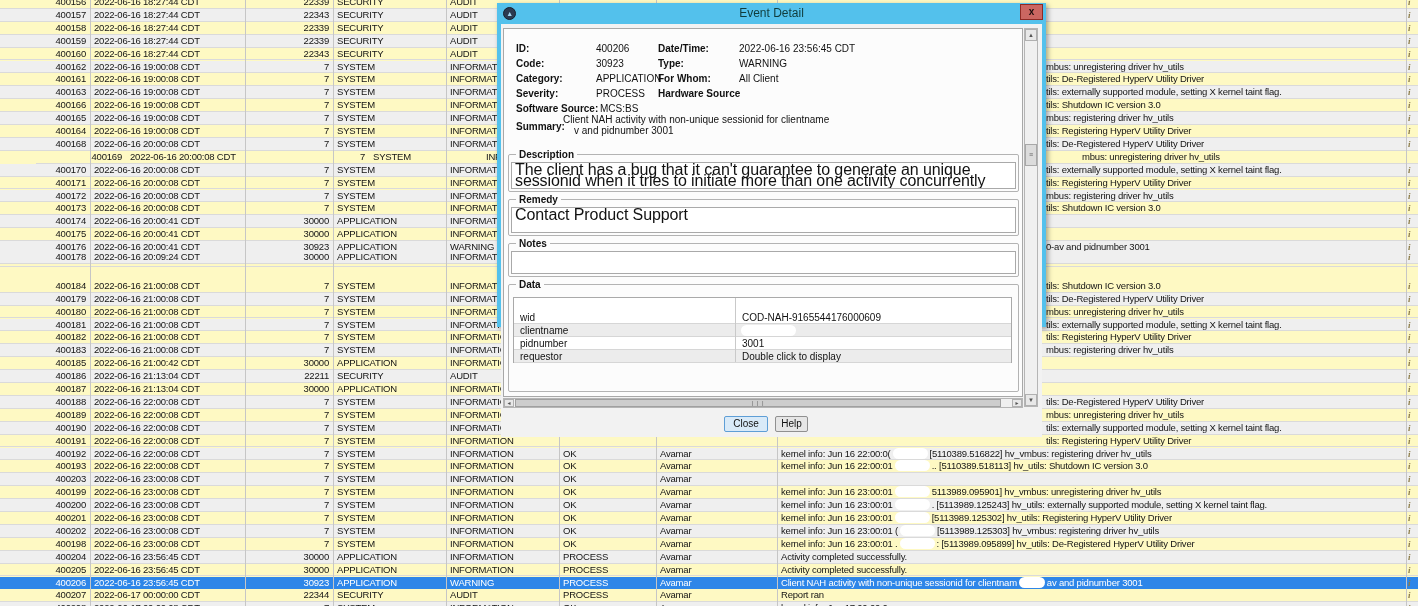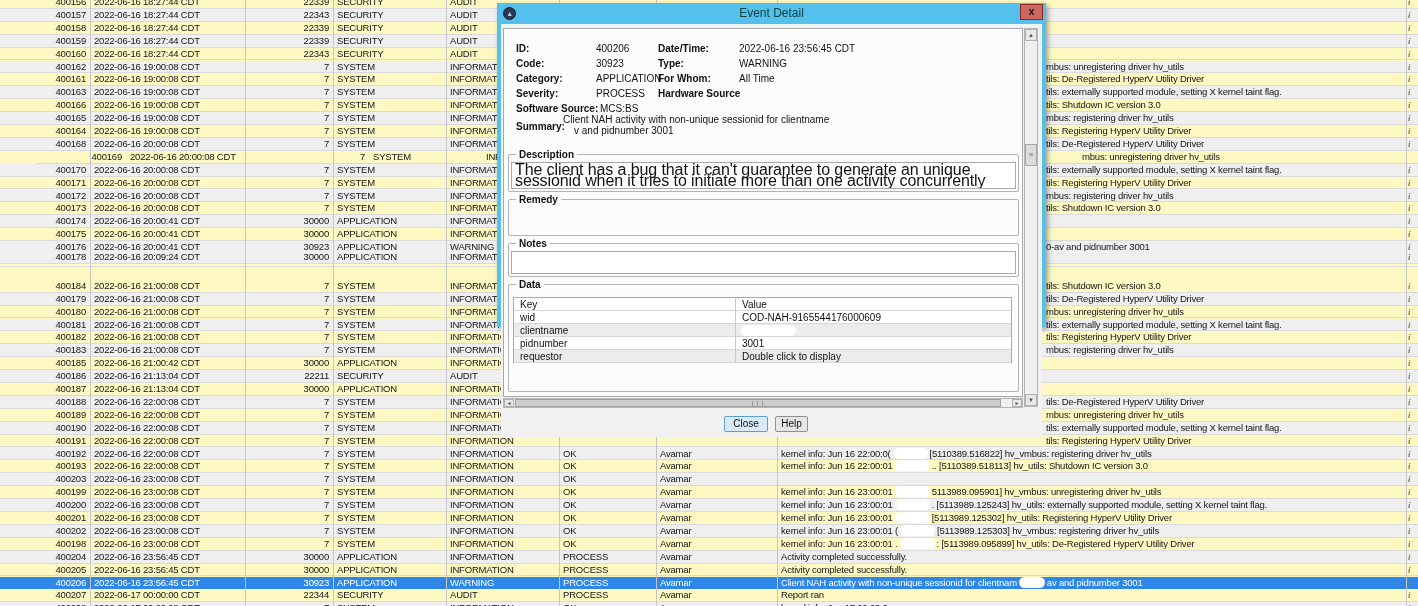--- a/index.html
+++ b/index.html
@@ -628,54 +628,51 @@
         <span class="dlg-value" style="left:235px;top:14px">2022-06-16 23:56:45 CDT</span>
 
         <span class="dlg-label" style="left:12px;top:29px">Code:</span>
         <span class="dlg-value" style="left:92px;top:29px">30923</span>
         <span class="dlg-label" style="left:154px;top:29px">Type:</span>
         <span class="dlg-value" style="left:235px;top:29px">WARNING</span>
 
         <span class="dlg-label" style="left:12px;top:44px">Category:</span>
         <span class="dlg-value" style="left:92px;top:44px">APPLICATION</span>
         <span class="dlg-label" style="left:154px;top:44px">For Whom:</span>
-        <span class="dlg-value" style="left:235px;top:44px">All Time</span>
+        <span class="dlg-value" style="left:235px;top:44px">All Client</span>
 
         <span class="dlg-label" style="left:12px;top:59px">Severity:</span>
         <span class="dlg-value" style="left:92px;top:59px">PROCESS</span>
         <span class="dlg-label" style="left:154px;top:59px">Hardware Source</span>
 
         <span class="dlg-label" style="left:12px;top:74px">Software Source:</span>
         <span class="dlg-value" style="left:96px;top:74px">MCS:BS</span>
 
         <span class="dlg-label" style="left:12px;top:92px">Summary:</span>
         <span class="dlg-value" style="left:59px;top:85px">Client NAH activity with non-unique sessionid for clientname</span>
         <span class="dlg-value" style="left:70px;top:96px">v and pidnumber 3001</span>
 
         <div class="groupbox" style="top:125px;height:38px">
           <span class="gb-title">Description</span>
           <div class="gb-inner">The client has a bug that it can't guarantee to generate an unique sessionid when it tries to initiate more than one activity concurrently</div>
         </div>
 
         <div class="groupbox" style="top:170px;height:37px">
           <span class="gb-title">Remedy</span>
+          <div class="gb-inner">Contact Product Support</div>
         </div>
 
         <div class="groupbox" style="top:214px;height:34px">
           <span class="gb-title">Notes</span>
           <div class="gb-inner"></div>
         </div>
 
         <div class="groupbox" style="top:255px;height:108px">
           <span class="gb-title">Data</span>
           <div id="data-table">
-            <div class="dt-row" style="top:0">
-              <span class="dt-key">Key</span>
-              <span class="dt-val">Value</span>
-            </div>
             <div id="dt-rows">
                 <div class="dt-row" style="top: 13px;">
                   <span class="dt-key">wid</span>
                   <span class="dt-val">COD-NAH-9165544176000609</span>
                 </div>
                 <div class="dt-row alt" style="top: 26px;">
                   <span class="dt-key">clientname</span>
                   <span class="dt-val"></span>
                   <span class="rblob" style="left: 227px; top: 1px; width: 55px; height: 11px;"></span>
                 </div>

